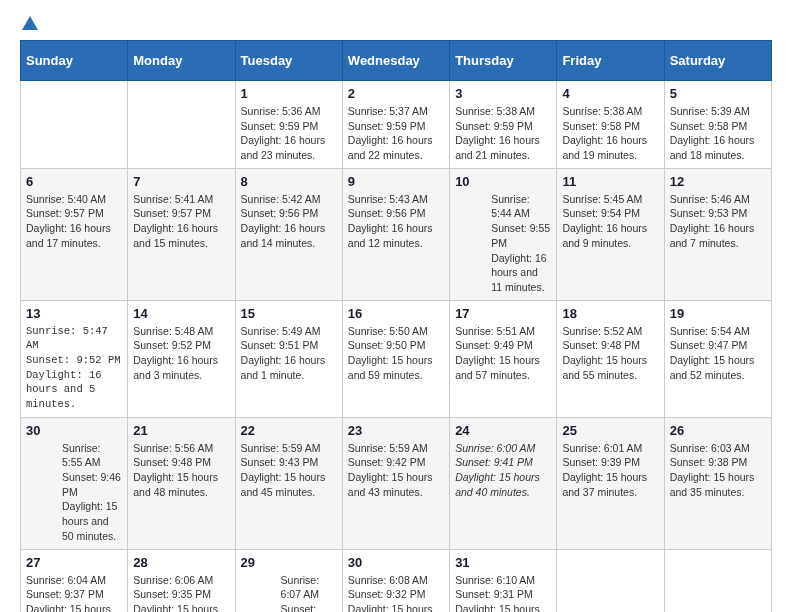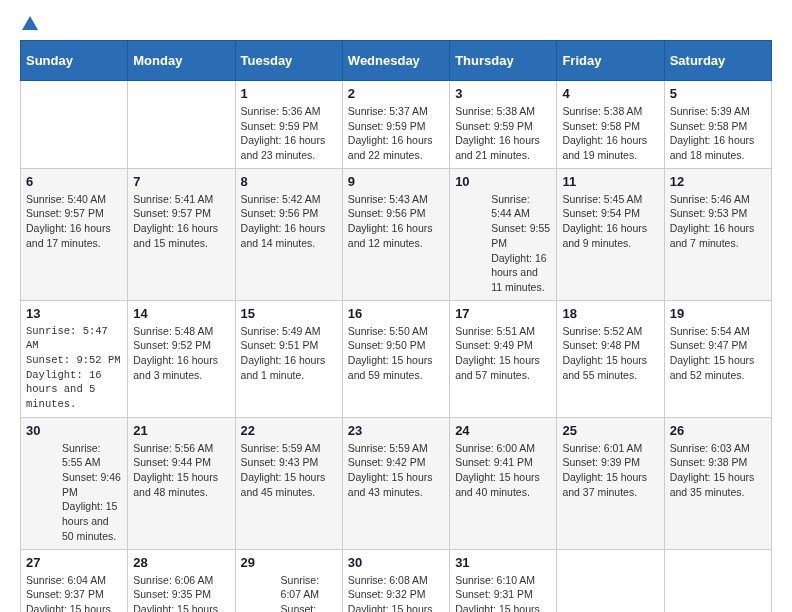--- a/index.html
+++ b/index.html
@@ -240,38 +240,38 @@
       <tr>
         <td>
           <div class="day-number">30</div>
           <div class="day-info" style="white-space: pre-line; margin-left: 36px;">Sunrise: 5:55 AM
 Sunset: 9:46 PM
 Daylight: 15 hours and 50 minutes.</div>
         </td>
         <td>
           <div class="day-number">21</div>
           <div class="day-info" style="white-space: pre-line;">Sunrise: 5:56 AM
-Sunset: 9:44 PM
+Sunset: 9:48 PM
 Daylight: 15 hours and 48 minutes.</div>
         </td>
         <td>
           <div class="day-number">22</div>
           <div class="day-info" style="white-space: pre-line;">Sunrise: 5:59 AM
 Sunset: 9:43 PM
 Daylight: 15 hours and 45 minutes.</div>
         </td>
         <td>
           <div class="day-number">23</div>
           <div class="day-info" style="white-space: pre-line;">Sunrise: 5:59 AM
 Sunset: 9:42 PM
 Daylight: 15 hours and 43 minutes.</div>
         </td>
         <td>
           <div class="day-number">24</div>
-          <div class="day-info" style="white-space: pre-line;">Sunrise: 6:00 AM
+          <div class="day-info" style="white-space: pre-line; font-style: italic;">Sunrise: 6:00 AM
 Sunset: 9:41 PM
 Daylight: 15 hours and 40 minutes.</div>
         </td>
         <td>
           <div class="day-number">25</div>
           <div class="day-info" style="white-space: pre-line;">Sunrise: 6:01 AM
 Sunset: 9:39 PM
 Daylight: 15 hours and 37 minutes.</div>
         </td>
         <td>

